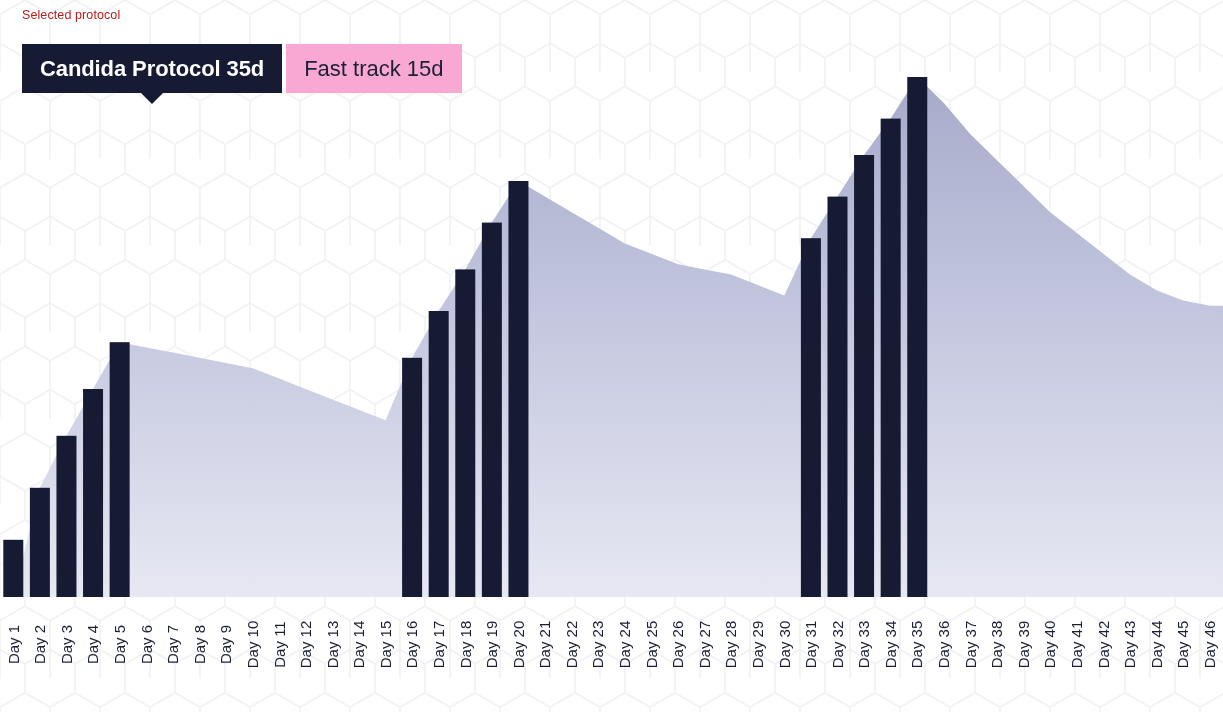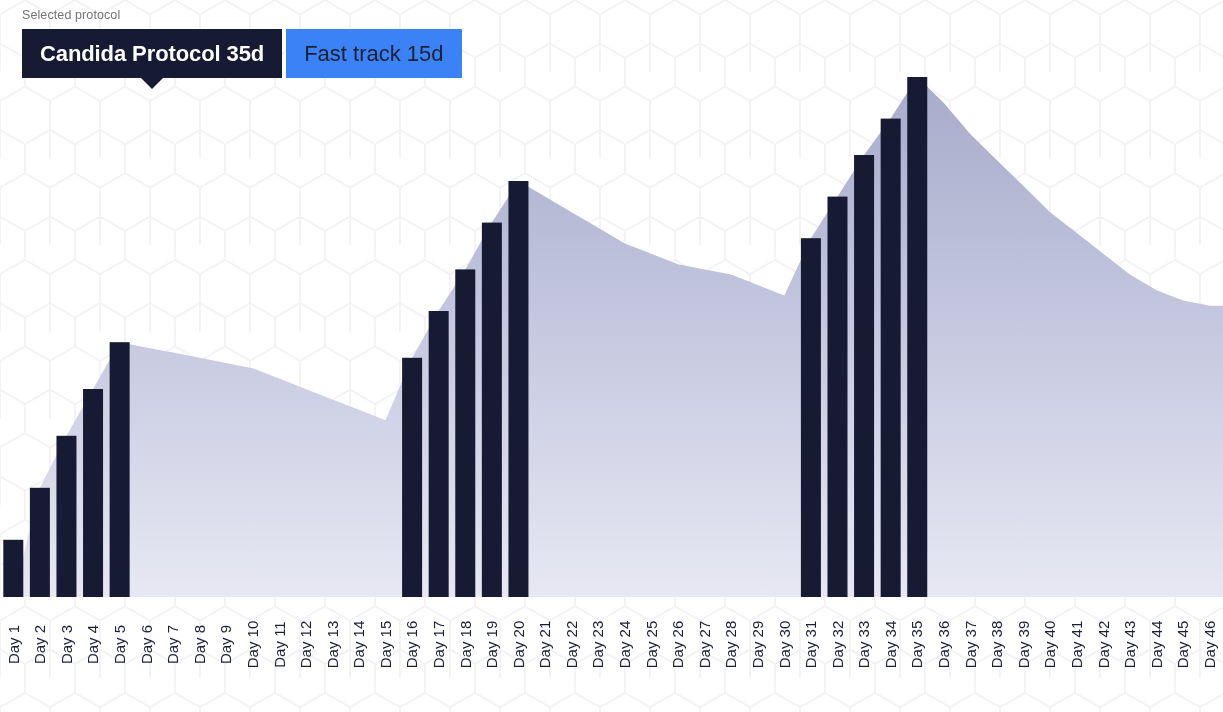--- a/index.html
+++ b/index.html
@@ -31,44 +31,44 @@
   #protocol-header {
     position: absolute;
     left: 0; top: 0;
     width: 1223px;
     z-index: 5;
   }
   #selected-protocol-label {
     position: absolute;
     left: 22px; top: 8px;
     font-size: 12.5px;
-    color: #737373;
+    color: #b91c1c;
     letter-spacing: .1px;
     white-space: nowrap;
   }
   #tab-strip {
     position: absolute;
-    left: 22px; top: 29px;
+    left: 22px; top: 44px;
     display: flex;
     align-items: stretch;
     gap: 4px;
   }
   .tab {
     height: 49px;
     display: flex;
     align-items: center;
     justify-content: center;
     padding: 0 18px;
     font-size: 22px;
     white-space: nowrap;
     cursor: pointer;
     position: relative;
   }
   .tab.inactive {
-    background: #3b82f6;
+    background: #f9a8d4;
     color: #1b2033;
     font-weight: 400;
   }
   .tab.active {
     background: #161a33;
     color: #ffffff;
     font-weight: 700;
     letter-spacing: -.1px;
   }
   .tab.active .tab-pointer {

